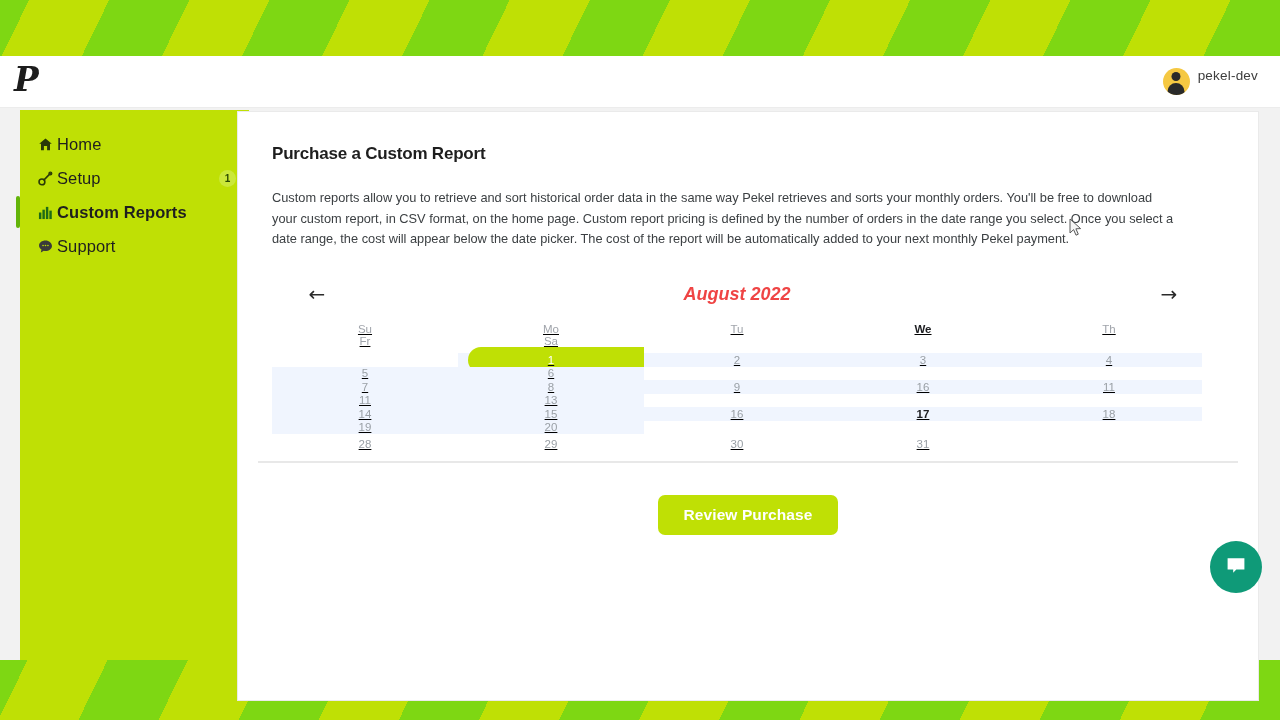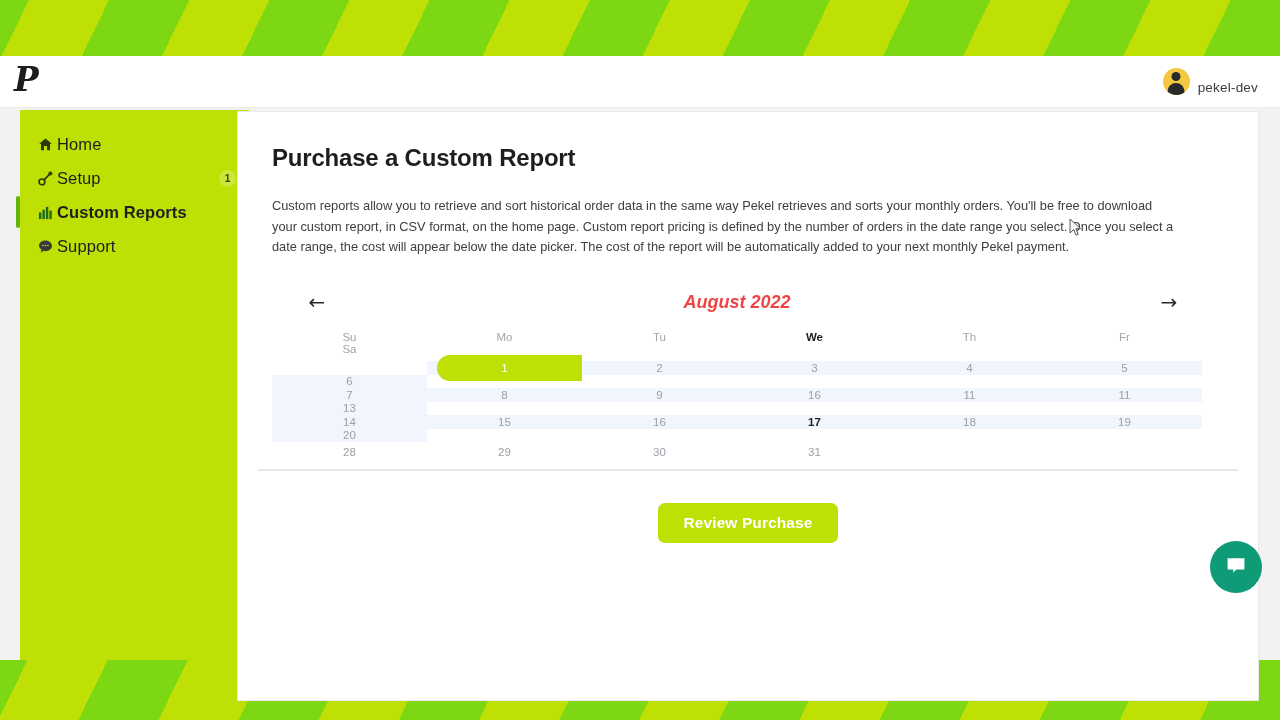--- a/index.html
+++ b/index.html
@@ -51,21 +51,21 @@
     font-family: "DejaVu Serif", serif;
     font-size: 33px;
     font-weight: 700;
     font-style: italic;
     color: #1d1d1d;
     line-height: 1;
     margin-top: -4px;
   }
   .user-chip {
     display: flex;
-    align-items: flex-end;
+    align-items: flex-start;
     gap: 8px;
   }
   .avatar {
     width: 27px; height: 27px;
     border-radius: 50%;
     background: #f5c842;
     position: relative;
     overflow: hidden;
     flex: none;
   }
@@ -155,21 +155,21 @@
     position: absolute;
     left: 238px;
     top: 56px;
     width: 1020px;
     height: 588px;
     background: #ffffff;
     box-shadow: 0 0 0 1px #eaeaea;
     padding: 32px 34px 0 34px;
   }
   .page-title {
-    font-size: 24px;
+    font-size: 17px;
     font-weight: 700;
     color: #1e1e1e;
     letter-spacing: -.2px;
     margin-bottom: 24px;
   }
   .page-desc {
     font-size: 12.8px;
     line-height: 1.62;
     color: #3c4043;
     max-width: 906px;
@@ -208,21 +208,22 @@
     border: none;
     font-family: "DejaVu Sans", sans-serif;
     line-height: 1;
   }
   .cal-arrow.prev { left: 32px; }
   .cal-arrow.next { right: 20px; }
 
   .cal-grid { width: 100%; }
   .cal-row {
     display: grid;
-    grid-template-columns: repeat(6, 1fr);
+    grid-template-columns: repeat(5, 1fr);
+    text-decoration: underline;
   }
   .cal-row.dow { margin-top: 14px; margin-bottom: 6px; }
   .dow-cell {
     text-align: center;
     font-size: 11.5px;
     color: #a0a4ab;
   }
   .dow-cell.today-col {
     color: #202124;
     font-weight: 700;

